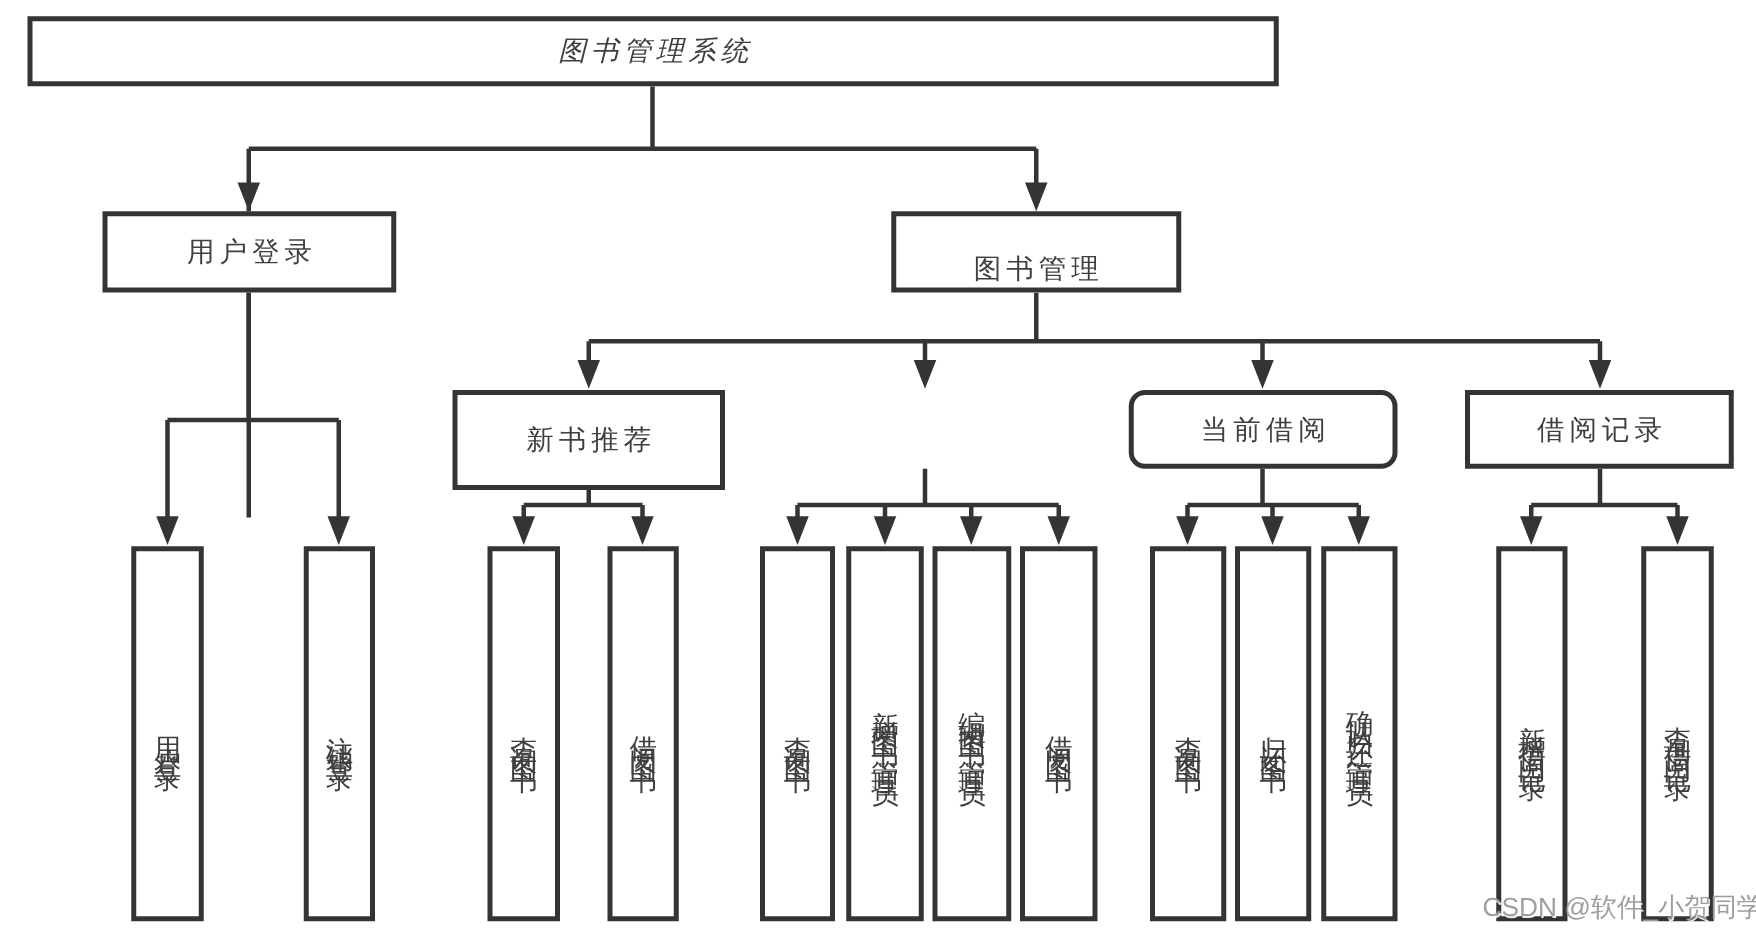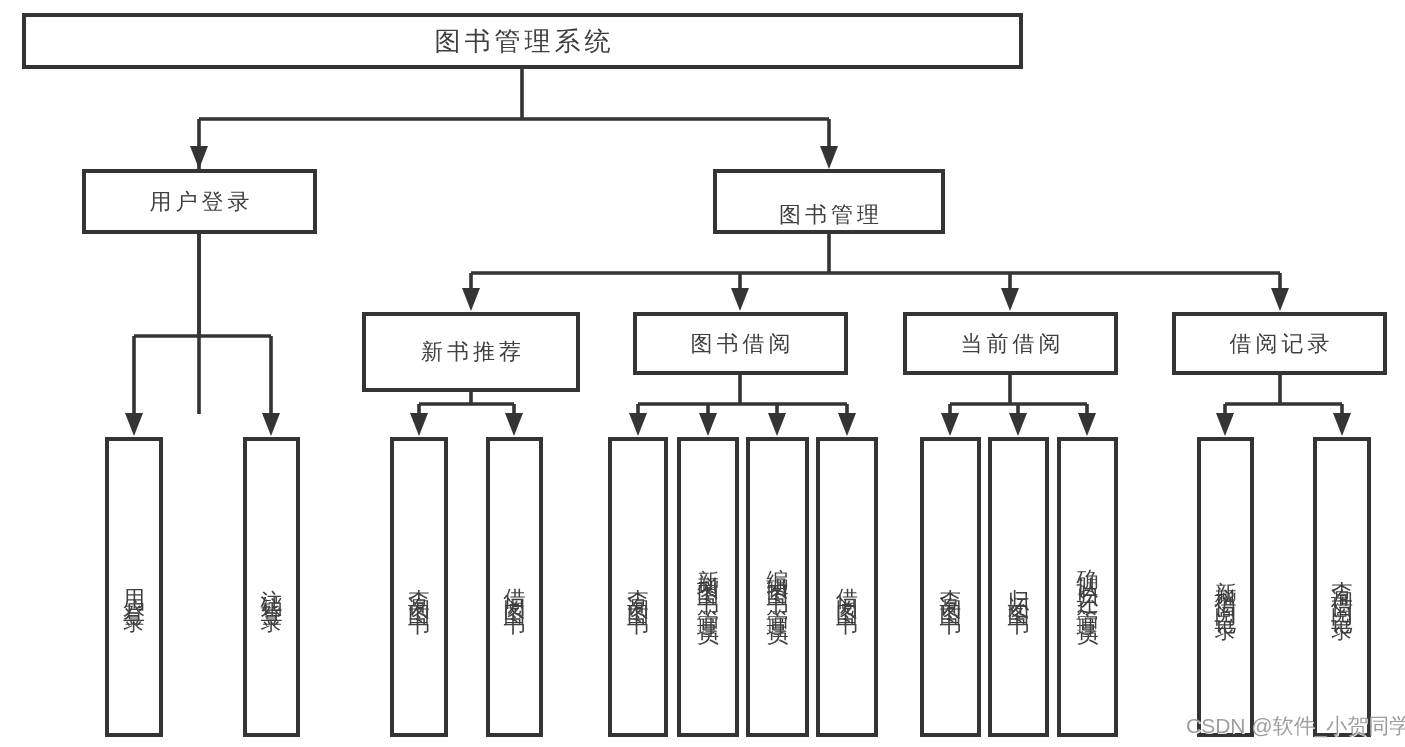--- a/index.html
+++ b/index.html
@@ -41,21 +41,21 @@
     align-items: center;
     justify-content: center;
     color: var(--text);
   }
   .h-box {
     font-size: 22px;
     letter-spacing: 4px;
     text-indent: 4px;
     white-space: nowrap;
   }
-  .root-box { font-size: 26px; }
+  .root-box { font-size: 22px; font-style: italic; }
   .v-box { font-size: 22px; }
   .v-box .v-label {
     writing-mode: vertical-rl;
     text-orientation: mixed;
     letter-spacing: 8px;
     line-height: 1;
     white-space: nowrap;
   }
   .watermark {
     position: absolute;
@@ -122,24 +122,21 @@
   <div class="box h-box" style="left:82px; top:169px; width:235px; height:65px;">
     <span>用户登录</span>
   </div>
   <div class="box h-box" style="left:713px; top:169px; width:232px; height:65px;align-items:flex-end;">
     <span>图书管理</span>
   </div>
 
   <div class="box h-box" style="left:362px; top:312px; width:218px; height:80px;">
     <span>新书推荐</span>
   </div>
-  <div class="box h-box" style="left:633px; top:312px; width:215px; height:63px;">
-    <span>图书借阅</span>
-  </div>
-  <div class="box h-box" style="left:903px; top:312px; width:215px; height:63px;">
+  <div class="box h-box" style="left:903px; top:312px; width:215px; height:63px;border-radius:13px;">
     <span>当前借阅</span>
   </div>
   <div class="box h-box" style="left:1172px; top:312px; width:215px; height:63px;">
     <span>借阅记录</span>
   </div>
 
   <div class="box v-box" style="left:105px; top:437px; width:58px; height:300px;">
     <span class="v-label">用户登录</span>
   </div>
   <div class="box v-box" style="left:243px; top:437px; width:57px; height:300px;">

